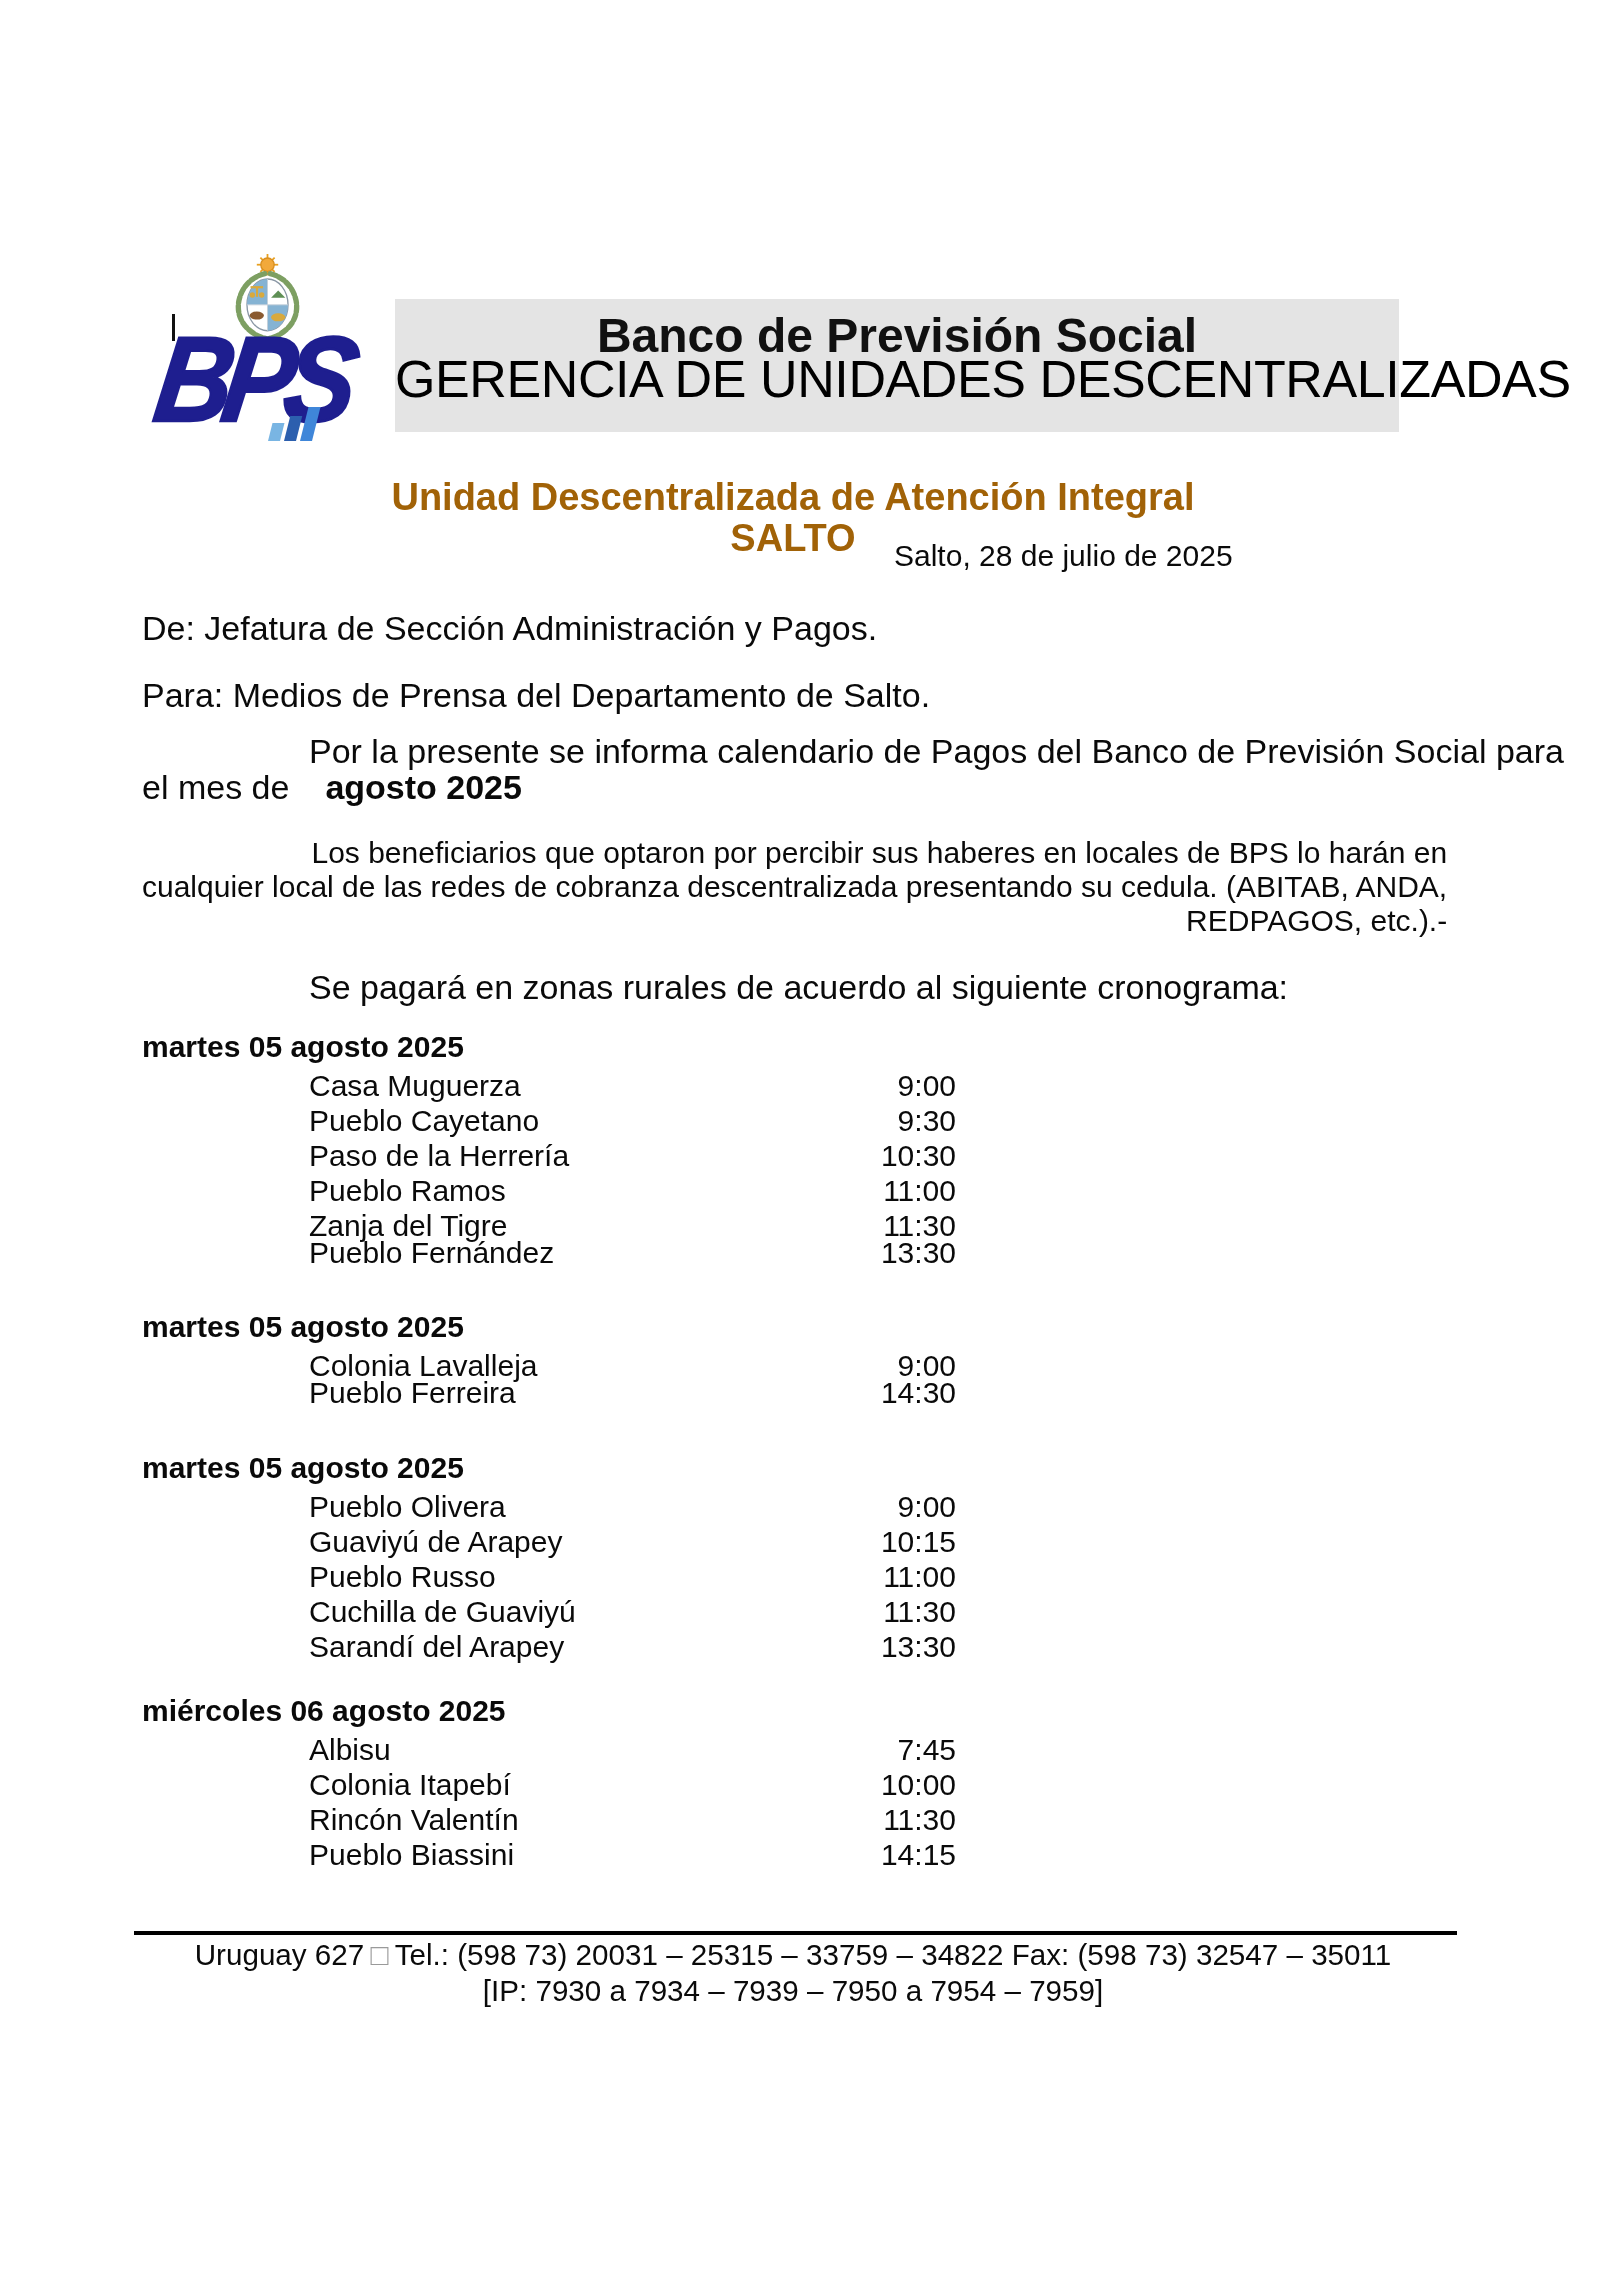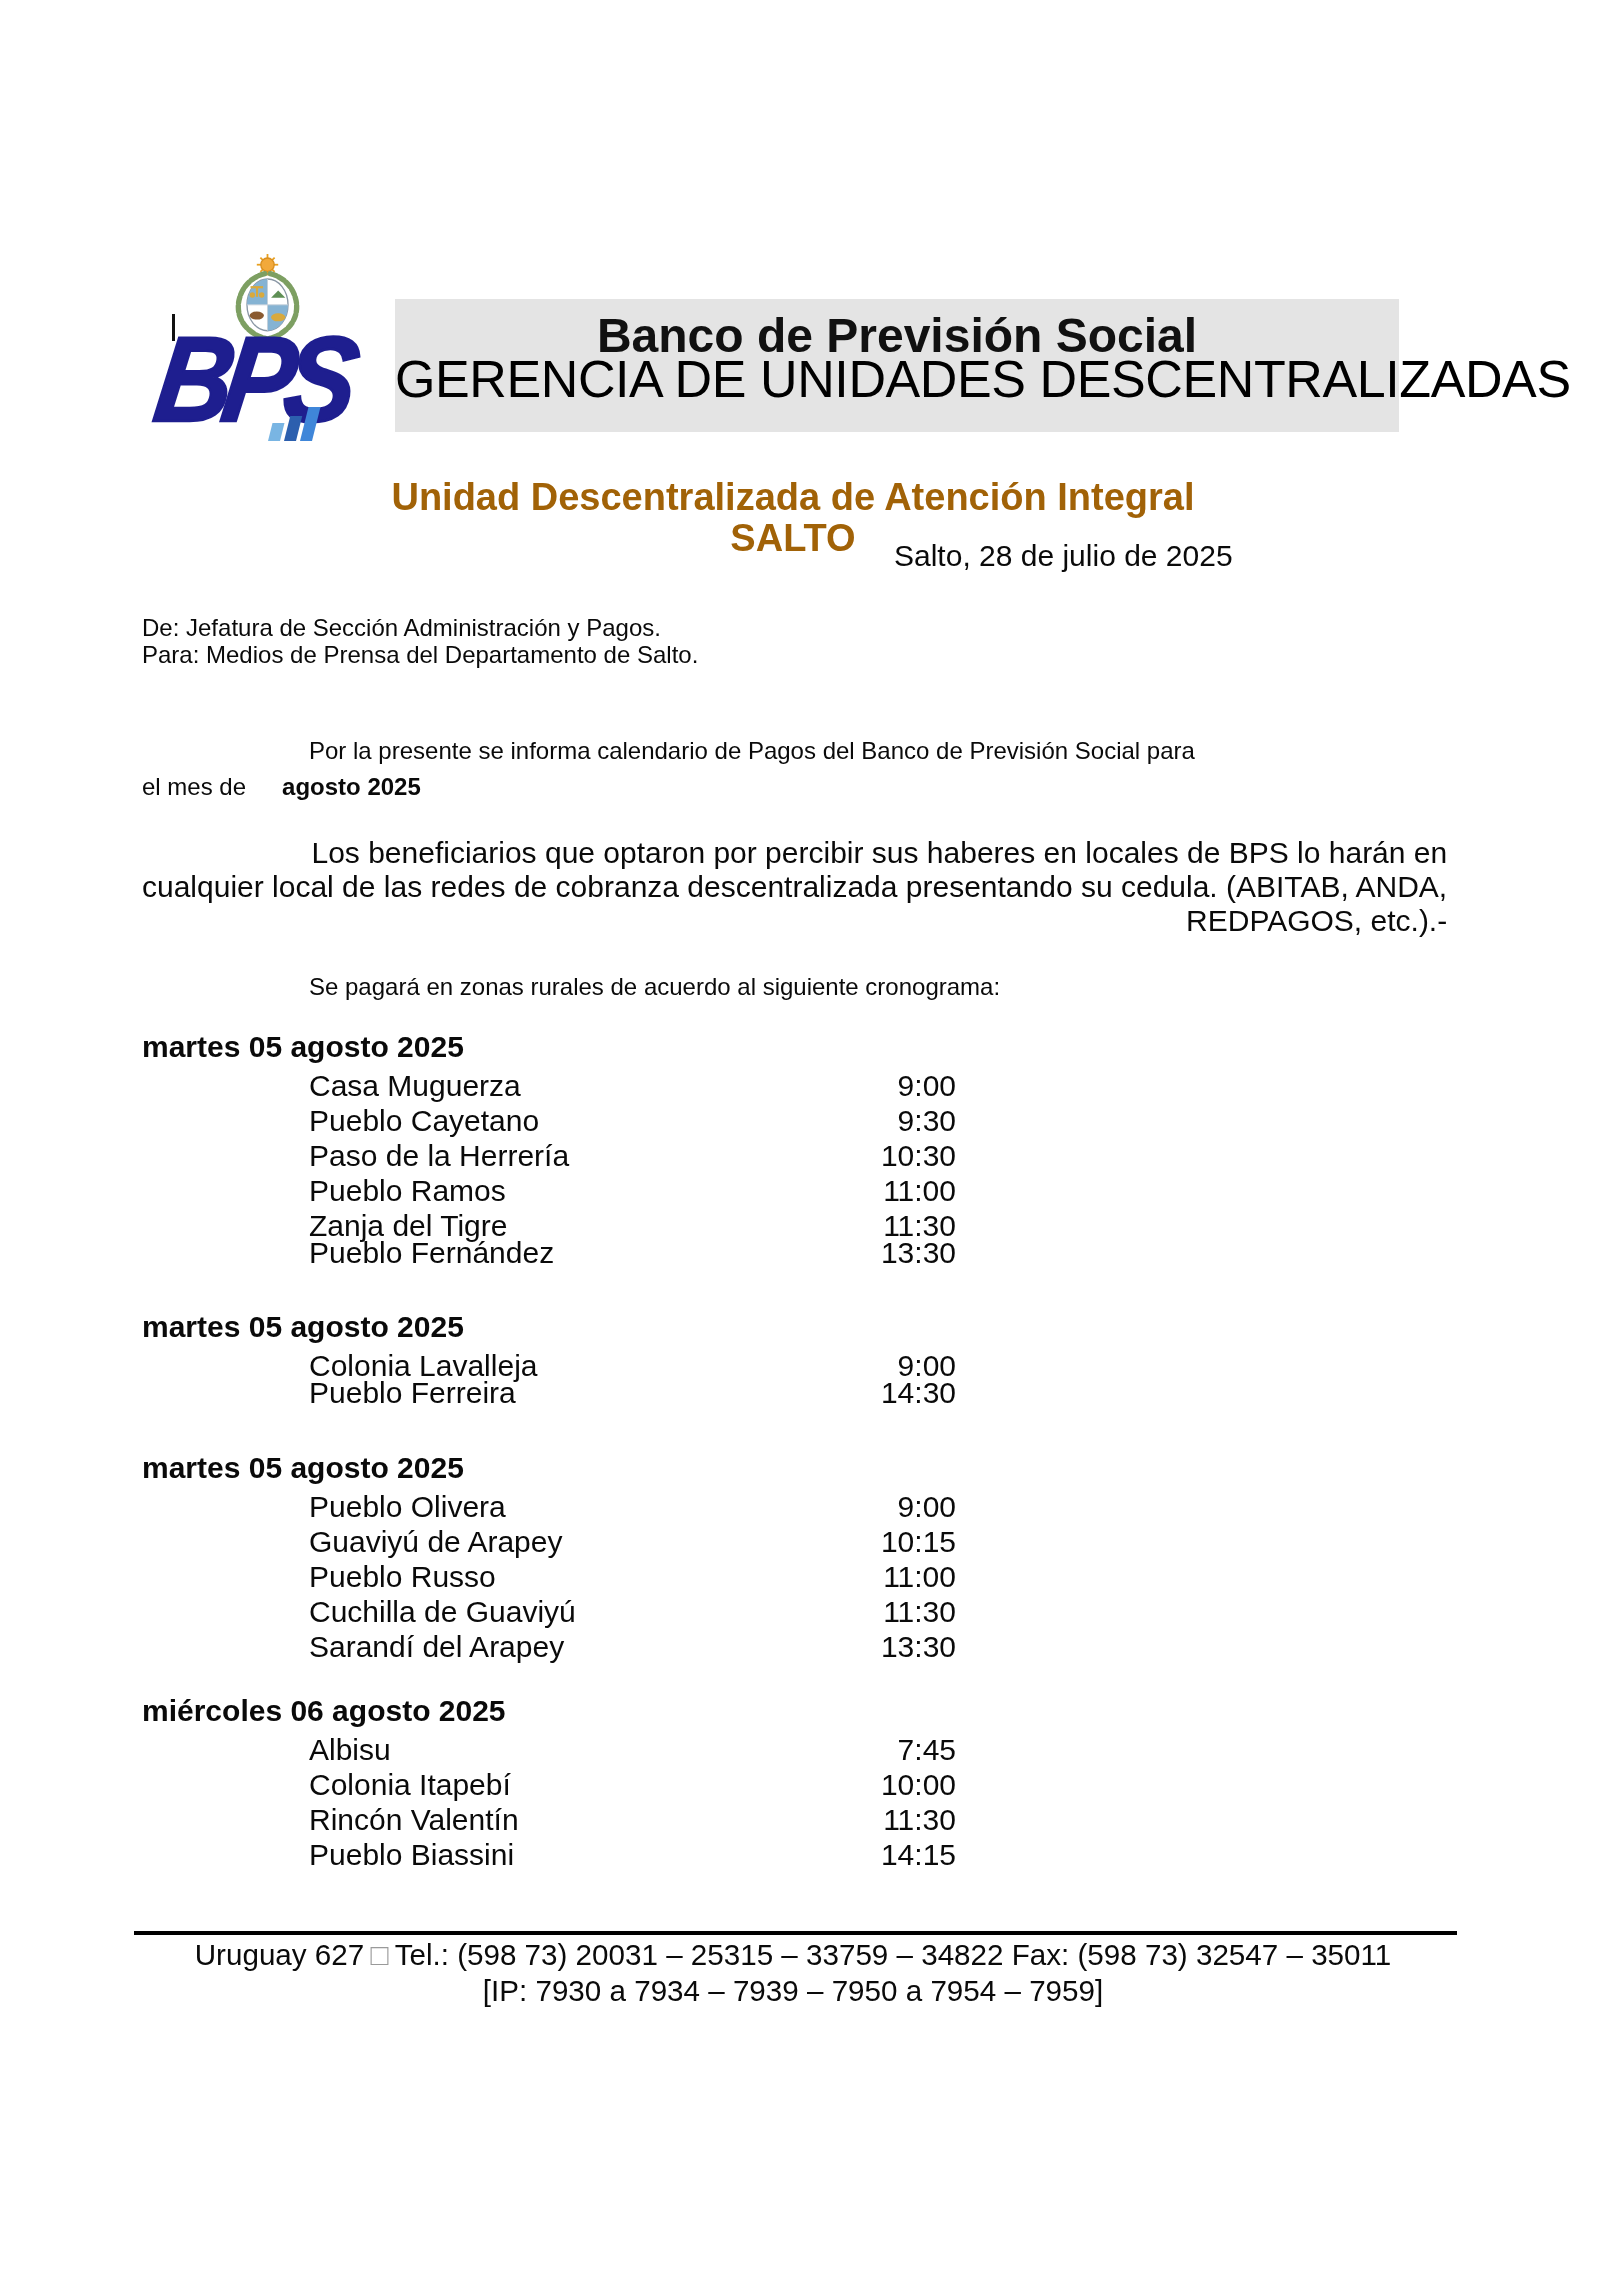--- a/index.html
+++ b/index.html
@@ -31,23 +31,23 @@
     text-align:center; box-sizing:border-box; padding-top:14.3px;}
   .hb1{font-size:48px; font-weight:bold; line-height:45px; color:#111;}
   .hb2{font-size:52px; font-weight:normal; line-height:43px; letter-spacing:-0.4px; color:#000000;}
 
   
   #title-block{left:142px; top:477px; width:1302px; text-align:center;
     font-weight:bold; font-size:38px; line-height:41px; color:#a16207;}
   #dateline{left:894px; top:538px; font-size:30px; line-height:36px;}
 
   
-  .bline{font-size:24px; line-height:36px; white-space:nowrap;}
+  .bline{font-size:34px; line-height:36px; white-space:nowrap;}
   #letter-from{left:142px; top:610px;}
-  #letter-to{left:142px; top:637px;}
+  #letter-to{left:142px; top:677px;}
   #p1-line1{left:309px; top:733px;}
   #p1-line2{left:142px; top:769px;}
   #p1-line2 .p1bold{font-weight:bold; margin-left:36px;}
   #p2{left:142px; top:836px;}
   .p2line{font-size:30px; line-height:34px; white-space:nowrap;text-align:right;}
   .p2line.indent{padding-left:167px;}
   #p3{left:309px; top:969px;}
 
   
   #schedule{left:142px; top:1029px; width:814px; height:896px;}

